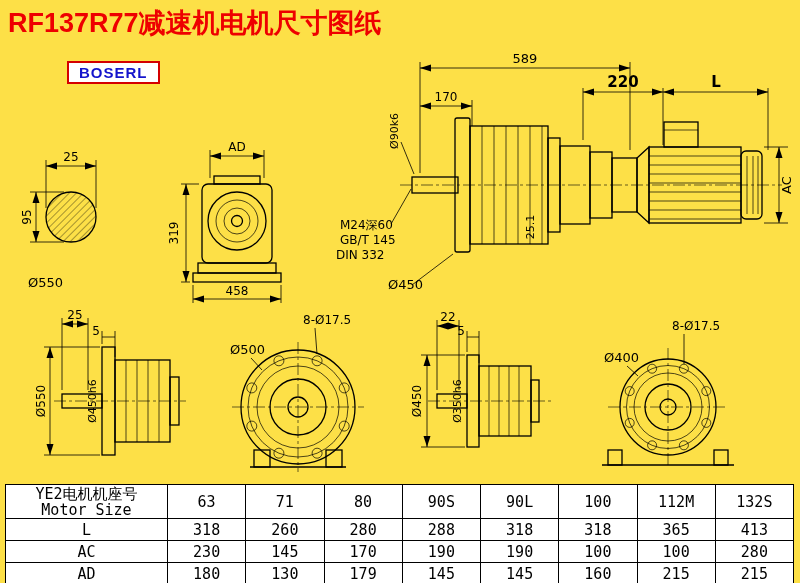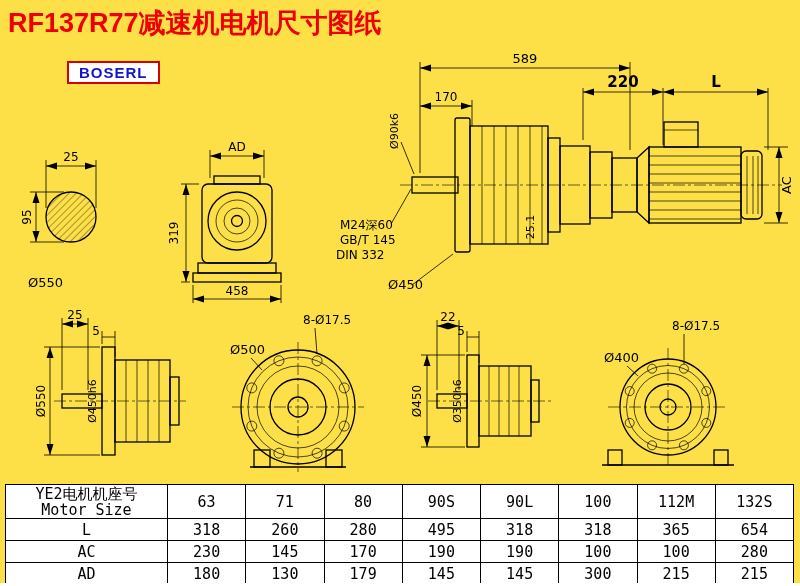--- a/index.html
+++ b/index.html
@@ -276,44 +276,44 @@
       <th>90L</th>
       <th>100</th>
       <th>112M</th>
       <th>132S</th>
     </tr>
     <tr class="data-row">
       <th>L</th>
       <td>318</td>
       <td>260</td>
       <td>280</td>
-      <td>495</td>
+      <td>288</td>
       <td>318</td>
       <td>318</td>
       <td>365</td>
-      <td>654</td>
+      <td>413</td>
     </tr>
     <tr class="data-row">
       <th>AC</th>
       <td>230</td>
       <td>145</td>
       <td>170</td>
       <td>190</td>
       <td>190</td>
       <td>100</td>
       <td>100</td>
       <td>280</td>
     </tr>
     <tr class="data-row">
       <th>AD</th>
       <td>180</td>
       <td>130</td>
       <td>179</td>
       <td>145</td>
       <td>145</td>
-      <td>300</td>
+      <td>160</td>
       <td>215</td>
       <td>215</td>
     </tr>
   </tbody>
     </table>
 
 </div>
 
 </body></html>

